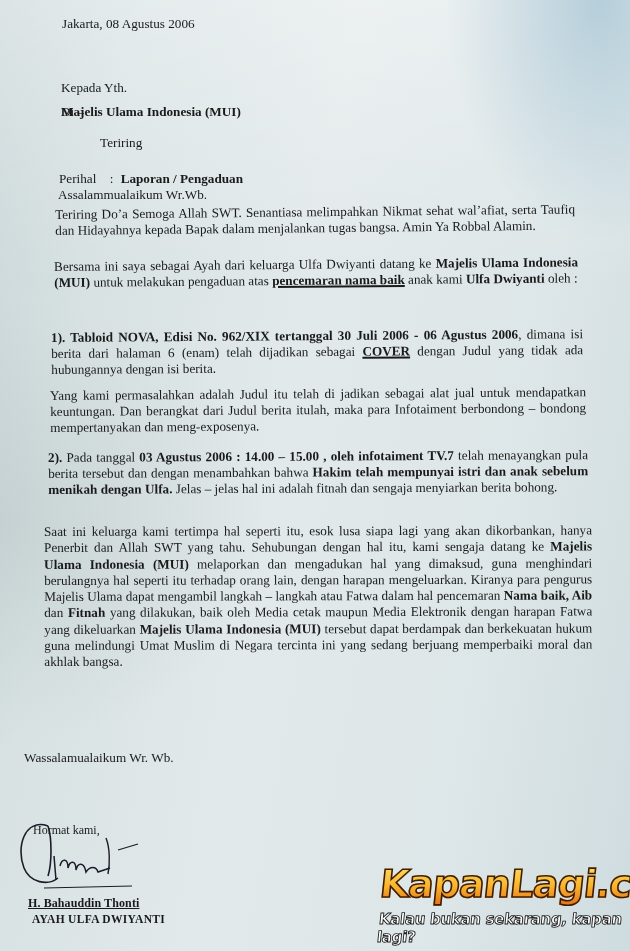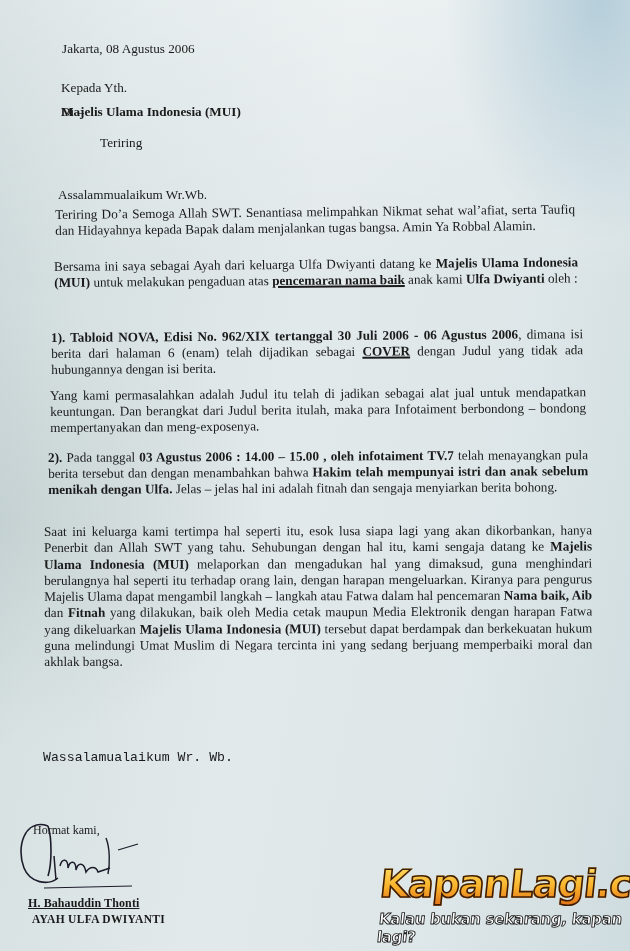--- a/index.html
+++ b/index.html
@@ -37,27 +37,32 @@
     font-size: 15px; color: #ffffff; -webkit-text-stroke: 0.9px #1a1a1a; letter-spacing: -0.3px; transform: skewX(-6deg);
   }
 </style>
 </head>
 <body>
 
 <div class="paper-shade"></div>
 
 <div class="letter">
 
-  <div class="abs" style="left:62px; top:41px;font-family:Liberation Serif, serif;">Jakarta, 08 Agustus 2006</div>
+  <div class="abs" style="left:62px; top:16px;font-family:Liberation Serif, serif;">Jakarta, 08 Agustus 2006</div>
 
   <div class="abs" style="left:61px; top:80px;">Kepada Yth.</div>
   <div class="abs" style="left:61px; top:104px; font-weight:bold;">Majelis Ulama Indonesia (MUI)</div>
   <div class="abs" style="left:61px; top:104px;text-align:center;">Di –</div>
   <div class="abs" style="left:100px; top:135px;">Teriring</div>
 
+  <div class="abs" style="left:59px; top:171px;">
+    <span>Perihal</span>
+    <span style="margin-left:10px;">:</span>
+    <b style="margin-left:4px;">Laporan / Pengaduan</b>
+  </div>
 
   <div class="abs" style="left:58px; top:187px;">Assalammualaikum Wr.Wb.</div>
 
   <div class="para" style="left:55px; top:207px; width:520px; transform:rotate(-0.6deg); transform-origin:left top;">Teriring Do’a Semoga Allah SWT. Senantiasa melimpahkan Nikmat sehat wal’afiat, serta Taufiq dan Hidayahnya kepada Bapak dalam menjalankan tugas bangsa. Amin Ya Robbal Alamin.</div>
 
   <div class="para" style="left:54px; top:259px; width:524px; transform:rotate(-0.5deg); transform-origin:left top;">
     <span>Bersama ini saya sebagai Ayah dari keluarga Ulfa Dwiyanti datang ke </span><b>Majelis Ulama Indonesia (MUI)</b><span> untuk melakukan pengaduan atas </span><b><u>pencemaran nama baik</u></b><span> anak kami </span><b>Ulfa Dwiyanti</b><span> oleh :</span>
   </div>
 
   <div class="para" style="left:51px; top:330px; width:532px; transform:rotate(-0.4deg); transform-origin:left top;">
@@ -68,21 +73,21 @@
 
   <div class="para" style="left:48px; top:450px; width:540px; transform:rotate(-0.3deg); transform-origin:left top;">
     <b>2).</b><span> Pada tanggal </span><b>03 Agustus 2006 : 14.00 – 15.00 , oleh infotaiment TV.7</b><span> telah menayangkan pula berita tersebut dan dengan menambahkan bahwa </span><b>Hakim telah mempunyai istri dan anak sebelum menikah dengan Ulfa.</b><span> Jelas – jelas hal ini adalah fitnah dan sengaja menyiarkan berita bohong.</span>
   </div>
 
   <div class="para" style="left:44px; top:524px; width:548px; line-height:16.3px; transform:rotate(-0.15deg); transform-origin:left top;">
     <span>Saat ini keluarga kami tertimpa hal seperti itu, esok lusa siapa lagi yang akan dikorbankan, hanya Penerbit dan Allah SWT yang tahu. Sehubungan dengan hal itu, kami sengaja datang ke </span><b>Majelis Ulama Indonesia (MUI)</b><span> melaporkan dan mengadukan hal yang dimaksud, guna menghindari berulangnya hal seperti itu terhadap orang lain, dengan harapan mengeluarkan. Kiranya para pengurus Majelis Ulama dapat mengambil langkah – langkah atau Fatwa dalam hal pencemaran </span><b>Nama baik, Aib</b><span> dan </span><b>Fitnah</b><span> yang dilakukan, baik oleh Media cetak maupun Media Elektronik dengan harapan Fatwa yang dikeluarkan </span><b>Majelis Ulama Indonesia (MUI)</b><span> tersebut dapat berdampak dan berkekuatan hukum guna melindungi Umat Muslim di Negara tercinta ini yang sedang berjuang memperbaiki moral dan akhlak bangsa.</span>
   </div>
 
 
-  <div class="abs" style="left:43px; top:750px;font-family:Liberation Mono, monospace;">Wassalamualaikum Wr. Wb.</div>
+  <div class="abs" style="left:24px; top:750px;">Wassalamualaikum Wr. Wb.</div>
 
   <div class="abs" style="left:33px; top:822px; font-size:12px;">Hormat kami,</div>
 
   <svg class="signature" viewBox="0 0 130 85">
     <path d="M34 18 C 10 10, 2 40, 10 60 C 16 75, 34 78, 44 70" fill="none" stroke="#1c1c2a" stroke-width="1.6"></path>
     <path d="M34 18 C 38 30, 38 55, 34 68" fill="none" stroke="#1c1c2a" stroke-width="1.6"></path>
     <path d="M40 48 L42 72 M46 58 C 48 50, 54 50, 54 60 C 56 52, 62 52, 62 62 C 64 54, 70 54, 72 64 C 76 58, 82 58, 84 64 L 96 60" fill="none" stroke="#1c1c2a" stroke-width="1.5"></path>
     <path d="M92 30 C 96 40, 96 56, 94 66" fill="none" stroke="#1c1c2a" stroke-width="1.4"></path>
     <path d="M104 42 L 124 36" fill="none" stroke="#1c1c2a" stroke-width="1.3"></path>
     <path d="M30 80 L 118 78" fill="none" stroke="#1c1c2a" stroke-width="1.2"></path>

